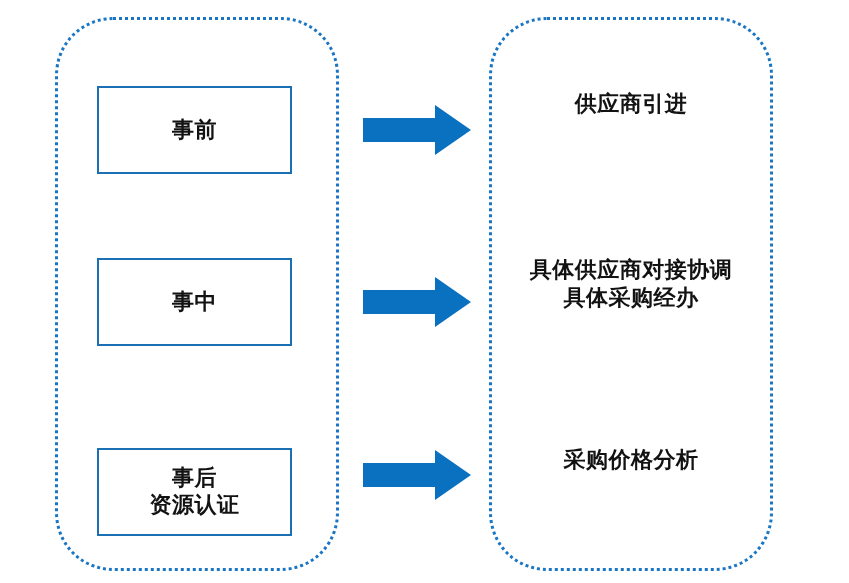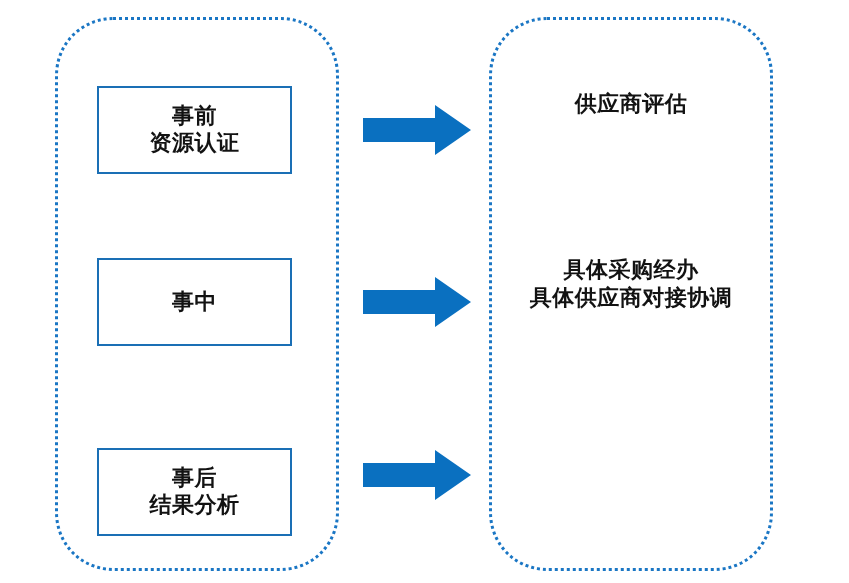--- a/index.html
+++ b/index.html
@@ -109,53 +109,53 @@
 <body>
 
 <div id="canvas">
 
   <div id="panel-left" class="panel"></div>
 
   <div id="panel-right" class="panel"></div>
 
   <div id="stage-box-0" class="stage-box">
     <span class="line">事前</span>
-    <span class="line">资源认证</span>
   </div>
 
   <div id="stage-box-1" class="stage-box">
     <span class="line">事中</span>
   </div>
 
   <div id="stage-box-2" class="stage-box">
     <span class="line">事后</span>
-    <span class="line">结果分析</span>
+    <span class="line">资源认证</span>
   </div>
 
   <div id="arrow-0" class="arrow">
     <svg viewBox="0 0 108 50" preserveAspectRatio="none" aria-hidden="true">
       <polygon points="0,13 72,13 72,0 108,25 72,50 72,37 0,37" fill="#0a70c0"></polygon>
     </svg>
   </div>
   <div id="arrow-1" class="arrow">
     <svg viewBox="0 0 108 50" preserveAspectRatio="none" aria-hidden="true">
       <polygon points="0,13 72,13 72,0 108,25 72,50 72,37 0,37" fill="#0a70c0"></polygon>
     </svg>
   </div>
   <div id="arrow-2" class="arrow">
     <svg viewBox="0 0 108 50" preserveAspectRatio="none" aria-hidden="true">
       <polygon points="0,13 72,13 72,0 108,25 72,50 72,37 0,37" fill="#0a70c0"></polygon>
     </svg>
   </div>
 
   <div id="outcome-group-0" class="outcome-group">
-    <div class="line">供应商评估</div>
+    <div class="line">供应商引进</div>
   </div>
 
   <div id="outcome-group-1" class="outcome-group">
+    <div class="line">具体供应商对接协调</div>
     <div class="line">具体采购经办</div>
-    <div class="line">具体供应商对接协调</div>
   </div>
 
   <div id="outcome-group-2" class="outcome-group">
+    <div class="line">采购价格分析</div>
   </div>
 
 </div>
 
 </body></html>

